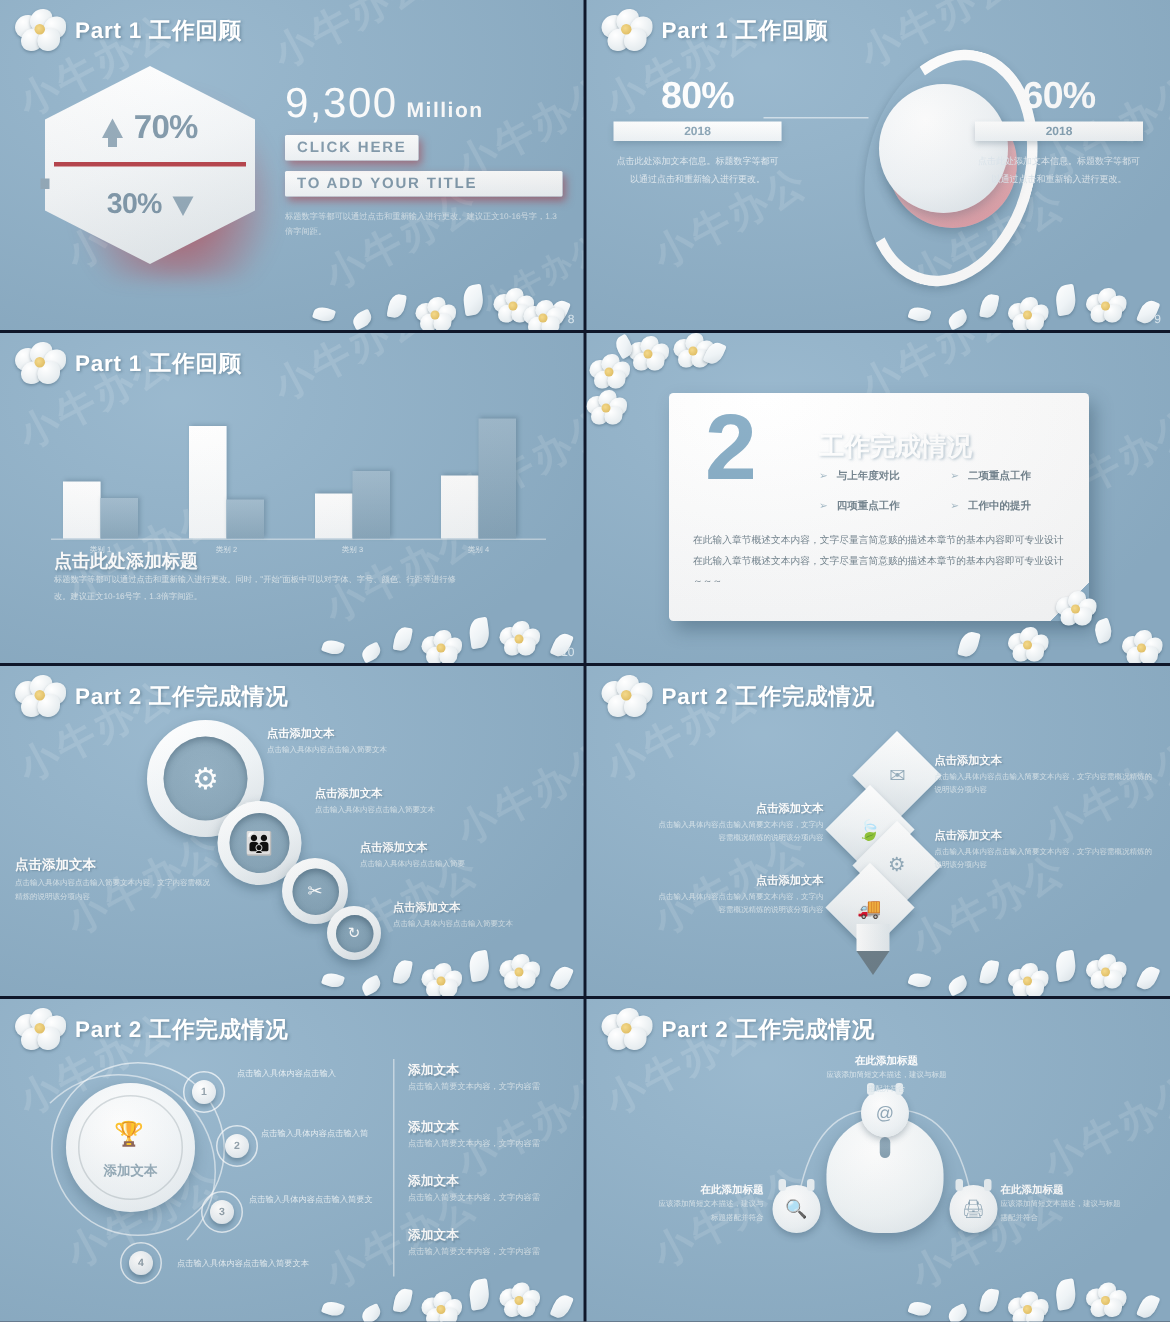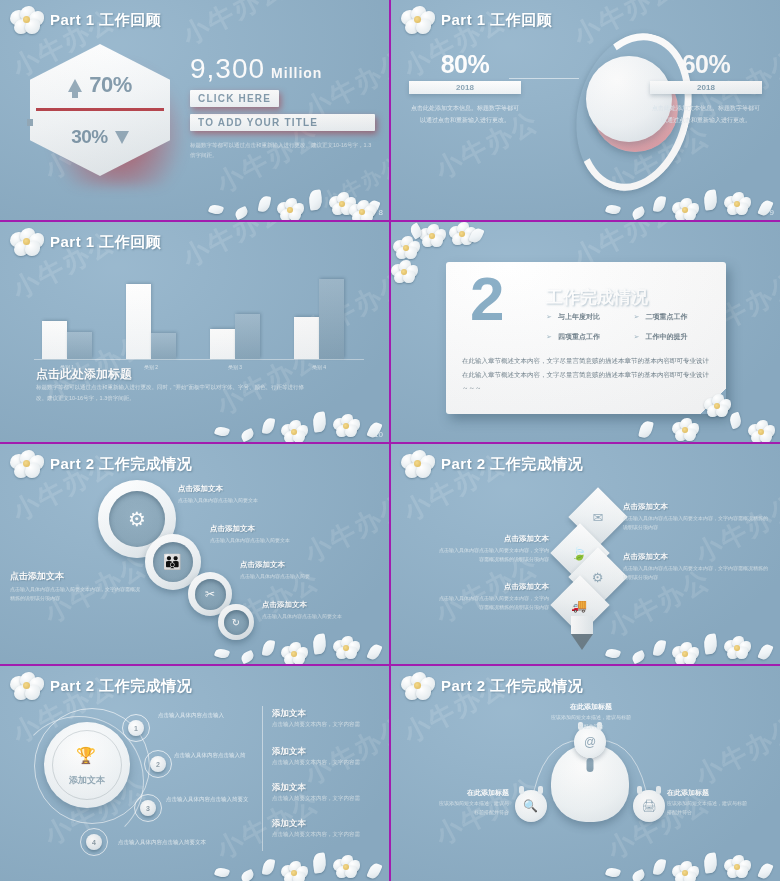--- a/index.html
+++ b/index.html
@@ -8,21 +8,21 @@
     background: #9aa3ab;
     font-family: "Liberation Sans", "DejaVu Sans", sans-serif;
     overflow: hidden;
   }
   .grid {
     width: 780px; height: 881px;
     display: grid;
     grid-template-columns: 389px 389px;
     grid-template-rows: 220px 220px 220px 217px;
     gap: 2px 2px;
-    background: #a21caf;
+    background: #0f172a;
   }
   .slide {
     position: relative;
     background: #8fb1c9;
     overflow: hidden;
   }
   
   .slide::after{
     content:"";
     position:absolute; inset:0;

